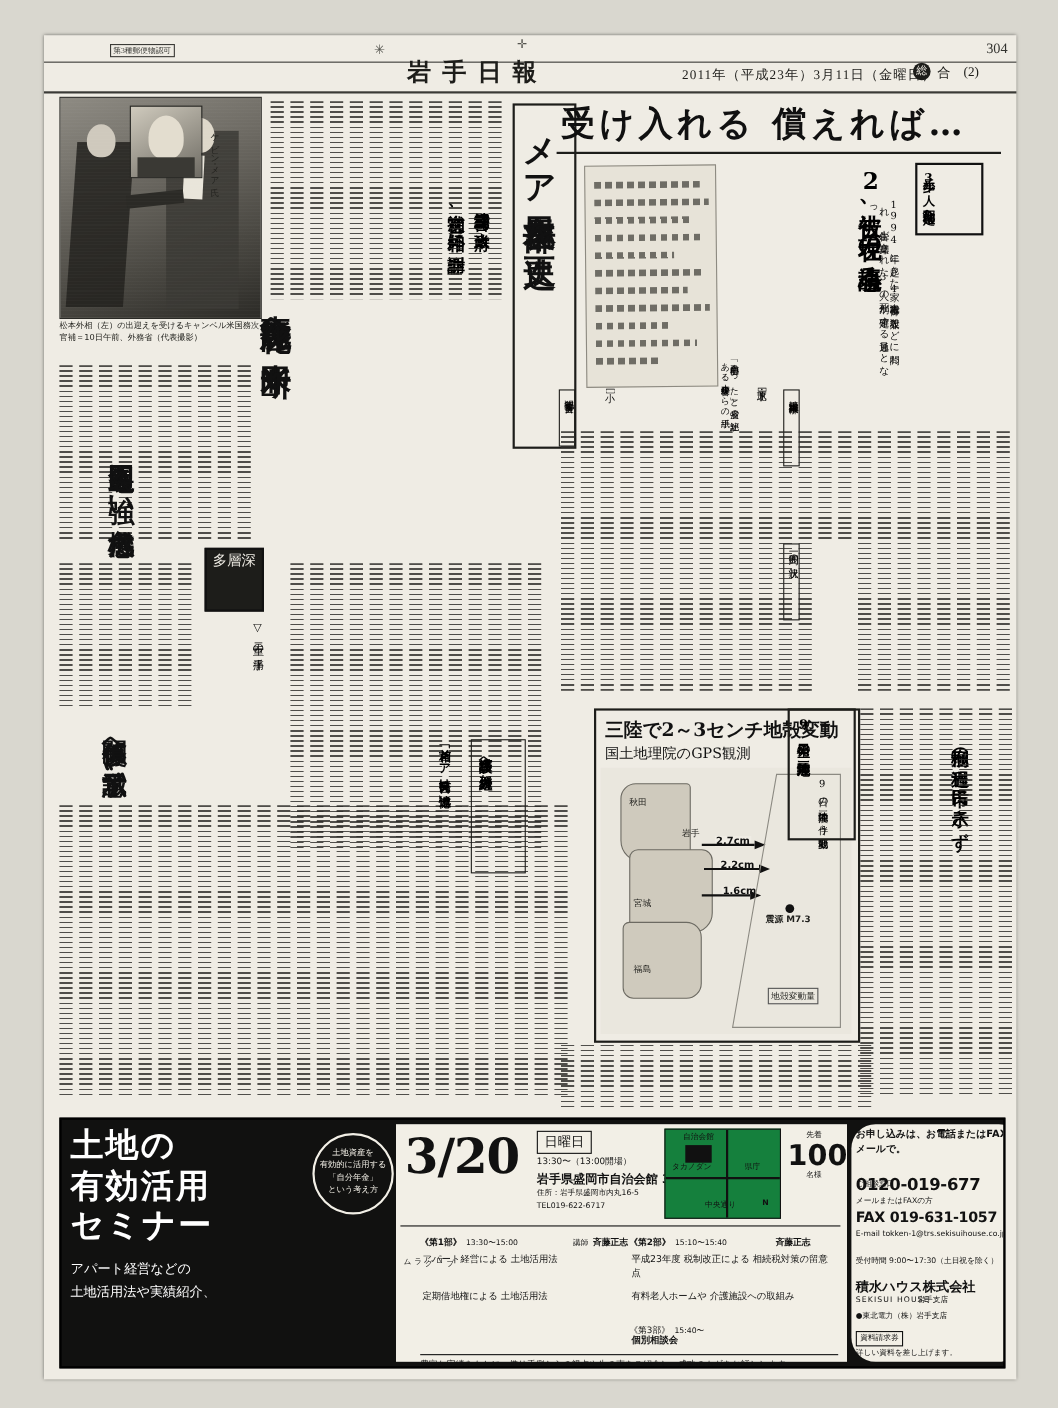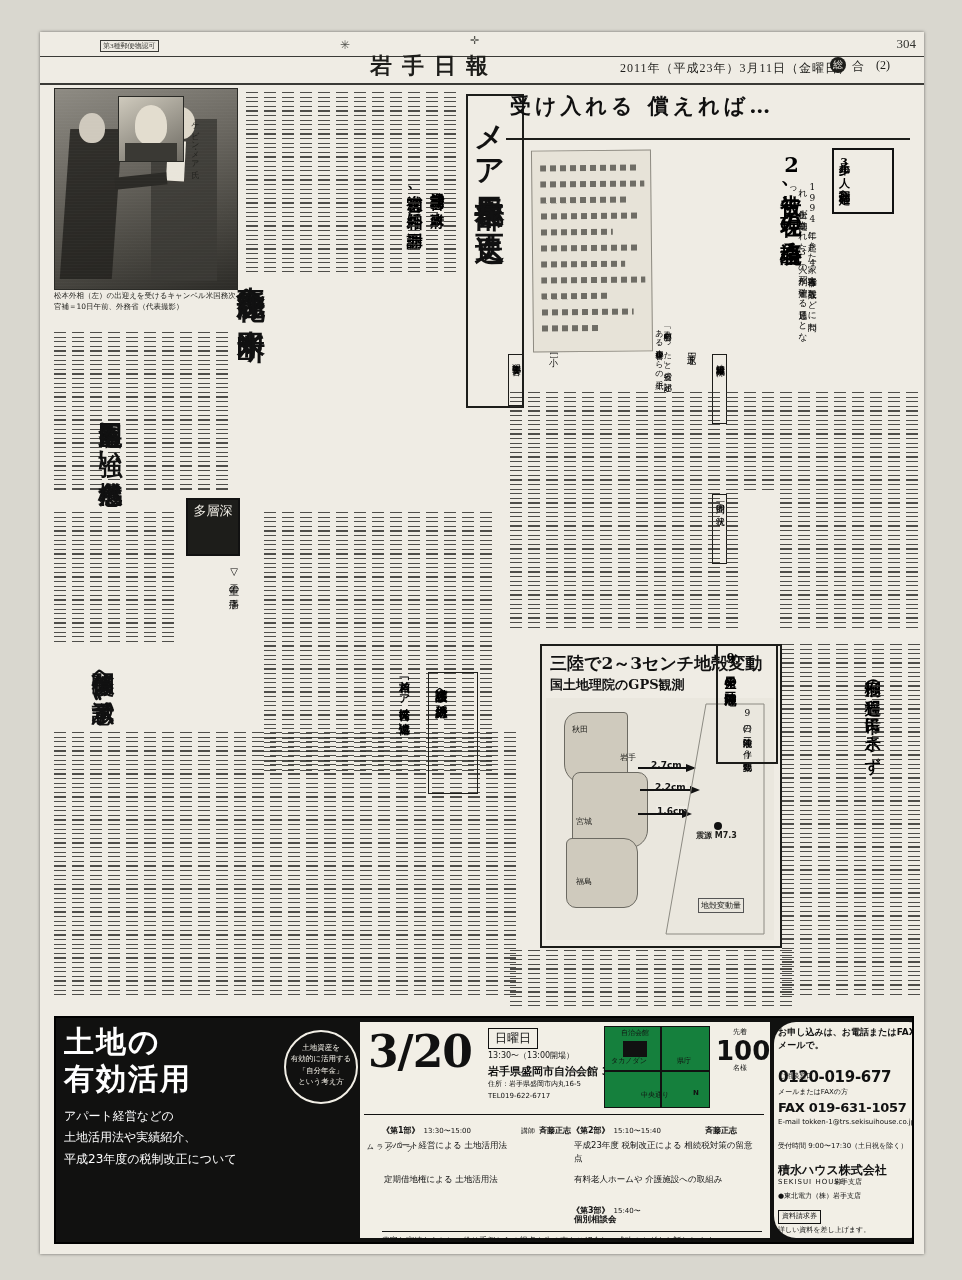--- a/index.html
+++ b/index.html
@@ -69,41 +69,41 @@
   .hl-box{
     position:absolute;border:2px solid #1d1d1a;background:#efece4;
   }
   .big-head{
     font-family:"DejaVu Serif",serif;font-weight:bold;color:#111;
   }
 
   
   .main-hl{
     position:absolute;left:470px;top:60px;width:400px;height:44px;
-    font-size:21px;font-weight:bold;color:#101010;letter-spacing:4px;
+    font-size:31px;font-weight:bold;color:#101010;letter-spacing:4px;
     font-family:"DejaVu Serif",serif;
   }
   .hl-rule{position:absolute;left:466px;top:106px;width:404px;height:2px;background:#1d1d1a;}
 
   
   .note{
     position:absolute;left:492px;top:118px;width:118px;height:200px;
     background:#e7e3d8;border:1px solid #8d8a81;overflow:hidden;
     transform:rotate(-0.6deg);
   }
   .note .scr{position:absolute;left:8px;height:6px;
     background:repeating-linear-gradient(90deg,#3b3a34 0 6px,transparent 6px 10px);opacity:.7;}
 
   
   .mapbox{
     position:absolute;left:500px;top:612px;width:238px;height:300px;
     border:2px solid #1d1d1a;background:#efece4;
   }
   .map-title{position:absolute;left:8px;top:6px;font-size:17px;font-weight:bold;color:#111;font-family:"DejaVu Serif",serif;}
-  .map-sub{position:absolute;left:8px;top:30px;font-size:13px;font-weight:bold;color:#111;font-family:"DejaVu Serif",serif;}
+  .map-sub{position:absolute;left:8px;top:30px;font-size:13px;font-weight:normal;color:#111;font-family:"DejaVu Serif",serif;}
   .map-art{position:absolute;left:4px;top:52px;width:228px;height:242px;background:#eae7de;overflow:hidden;}
   .coast{position:absolute;background:#cfcabd;border:1px solid #6c6a62;}
   .map-lbl{position:absolute;font-size:8px;color:#1d1d1a;font-family:"DejaVu Sans",sans-serif;}
   .arrow-lbl{position:absolute;font-size:9px;font-weight:bold;color:#111;font-family:"DejaVu Sans",sans-serif;background:#efece4;padding:0 1px;}
 
   
   .col{
     position:absolute;top:0;width:12px;
     background:repeating-linear-gradient(180deg,#2c2b28 0 1.2px,transparent 1.2px 4.6px);
     opacity:.82;
@@ -390,23 +390,23 @@
     </div>
 
     <div style="position:absolute;left:676px;top:612px;width:58px;height:116px;border:2px solid #1d1d1a;">
       <div class="vtext" style="position:absolute;left:6px;top:6px;height:104px;font-size:12px;font-weight:bold;">9日発生の三陸沖地震</div>
     </div>
 
     <div class="ad">
       <div class="ad-left">
         <div class="ad-title">土地の</div>
         <div class="ad-title">有効活用</div>
+        <div class="ad-title">セミナー</div>
         <div class="ad-sub">アパート経営などの</div>
         <div class="ad-sub" style="margin-top:2px;">土地活用法や実績紹介、</div>
-        <div class="ad-sub" style="margin-top:2px;">平成23年度の税制改正について</div>
       </div>
 
       <div style="position:absolute;left:228px;top:12px;width:74px;height:74px;border-radius:50%;border:2px solid #f2efe6;
                   color:#f2efe6;font-size:7.5px;text-align:center;line-height:1.5;padding-top:10px;box-sizing:border-box;
                   font-family:'DejaVu Sans',sans-serif;">
         <div>土地資産を</div>
         <div>有効的に活用する</div>
         <div>「自分年金」</div>
         <div>という考え方</div>
       </div>
@@ -452,21 +452,21 @@
 
           <div style="position:absolute;left:208px;top:4px;">
             <span class="small" style="font-weight:bold;">《第2部》</span>
             <span class="tiny">15:10〜15:40</span>
             <span class="small" style="font-weight:bold;margin-left:40px;">斉藤正志</span>
           </div>
           <div class="prog-item" style="position:absolute;left:210px;top:24px;width:180px;">平成23年度 税制改正による 相続税対策の留意点</div>
           <div class="prog-item" style="position:absolute;left:210px;top:58px;width:180px;">有料老人ホームや 介護施設への取組み</div>
 
           <div style="position:absolute;left:208px;top:84px;">
-            <span class="small" style="font-weight:bold;">《第3部》</span>
+            <span class="small" style="font-weight:normal;">《第3部》</span>
             <span class="tiny">15:40〜</span>
           </div>
           <div class="prog-item" style="position:absolute;left:210px;top:98px;font-weight:bold;">個別相談会</div>
 
           <div class="small" style="position:absolute;left:18px;top:116px;width:380px;border-top:1px solid #111;padding-top:3px;">豊富な実績をもとに、借り手側からの視点や生の声をご紹介し、成功のカギをお話しします。</div>
         </div>
       </div>
 
       <div class="ad-right">
         <div class="small" style="position:absolute;left:4px;top:4px;font-weight:bold;font-size:9px;">お申し込みは、お電話またはFAX、メールで。</div>

